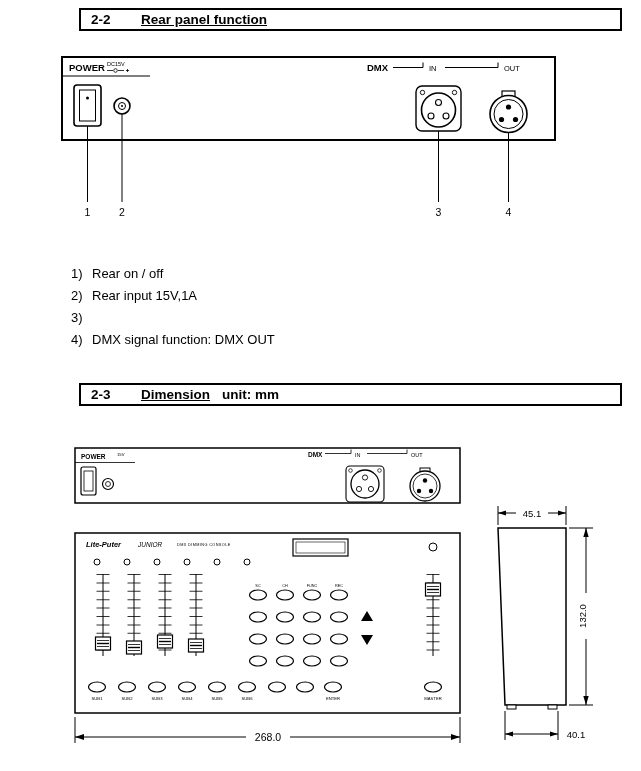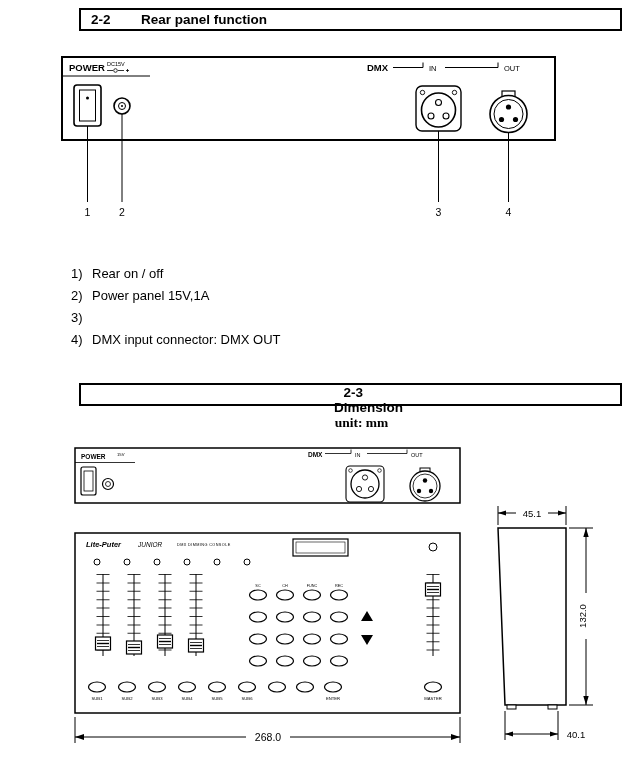--- a/index.html
+++ b/index.html
@@ -2,22 +2,22 @@
 <html><head>
 <meta charset="utf-8">
 <style>
   html,body{margin:0;padding:0;background:#fff;}
   .page{position:relative;width:641px;height:771px;background:#fff;overflow:hidden;
         font-family:"Liberation Sans", sans-serif;color:#000;}
   .abs{position:absolute;}
   .sec-header{position:absolute;left:55px;width:529px;height:19px;border:2px solid #000;
               display:flex;align-items:center;font-weight:bold;font-size:13.5px;padding-left:10px;background:#fff;margin-left:24px;}
   .sec-num{display:inline-block;min-width:24px;}
-  .sec-title{margin-left:26px;}
-  .sec-unit{margin-left:12px;font-family:Liberation Serif, serif;}
+  .sec-title{margin-left:26px;text-decoration:underline;}
+  .sec-unit{margin-left:12px;}
   .notes{position:absolute;left:71px;top:266px;font-size:13px;}
   .note{display:flex;height:22px;align-items:flex-start;}
   .note-num{width:21px;}
   svg{display:block;}
   svg text{font-family:"Liberation Sans", sans-serif;fill:#000;}
 </style>
 </head>
 <body>
 
 <div class="page">
@@ -97,32 +97,32 @@
     </svg>
   </div>
 
   <div class="notes">
     <div class="note">
       <span class="note-num">1)</span>
       <span class="note-text">Rear on / off</span>
     </div>
     <div class="note">
       <span class="note-num">2)</span>
-      <span class="note-text">Power panel 15V,1A</span>
+      <span class="note-text">Rear input 15V,1A</span>
     </div>
     <div class="note">
       <span class="note-num">3)</span>
     </div>
     <div class="note">
       <span class="note-num">4)</span>
-      <span class="note-text">DMX input connector: DMX OUT</span>
+      <span class="note-text">DMX signal function: DMX OUT</span>
     </div>
   </div>
 
-  <div class="sec-header" style="top:383px;flex-direction:column;">
+  <div class="sec-header" style="top:383px;">
     <span class="sec-num">2-3</span>
     <span class="sec-title">Dimension</span>
     <span class="sec-unit">unit: mm</span>
   </div>
 
   <div class="abs" style="left:55px;top:440px;">
     <svg width="550" height="330" viewBox="0 0 550 330">
 
       <g>
         <rect x="20" y="8" width="385" height="55" fill="#fff" stroke="#000" stroke-width="1.5"></rect>

